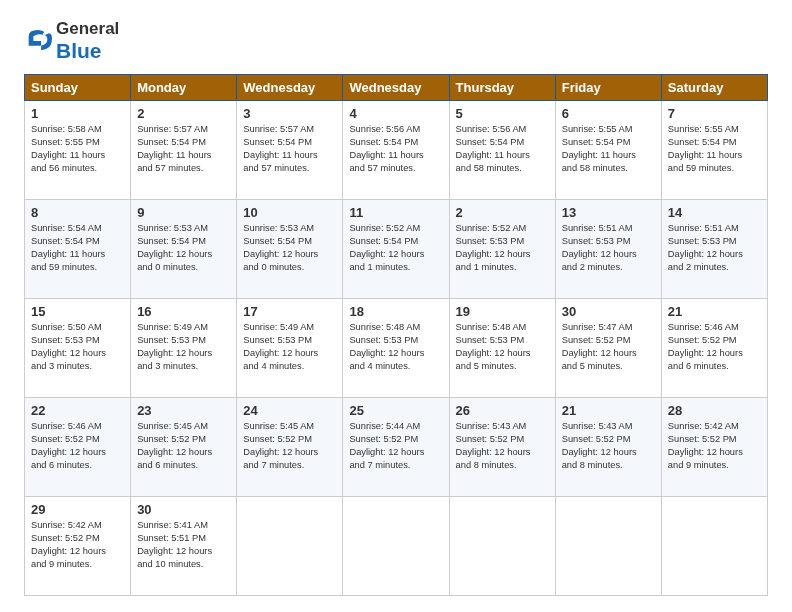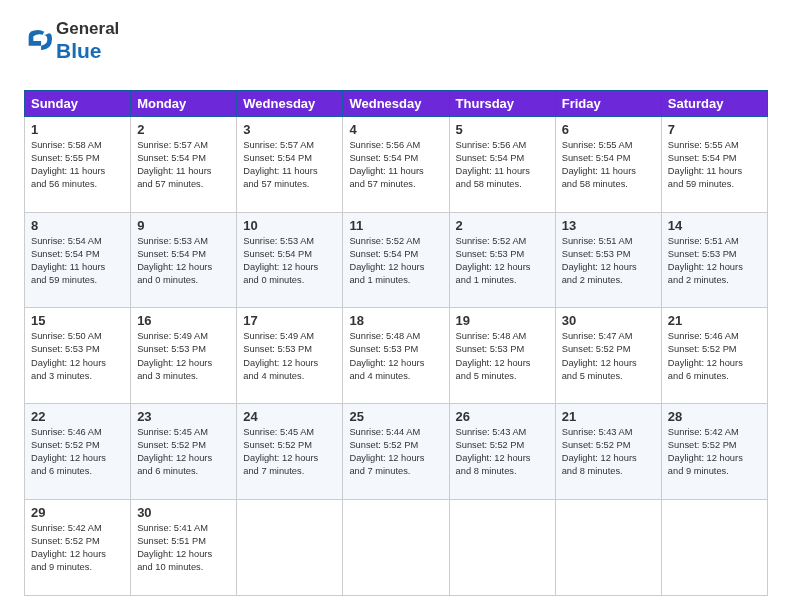--- a/index.html
+++ b/index.html
@@ -14,21 +14,21 @@
       width: 792px;
       height: 612px;
       padding: 20px 24px 16px 24px;
       display: flex;
       flex-direction: column;
     }
     .header {
       display: flex;
       justify-content: space-between;
       align-items: flex-start;
-      margin-bottom: 28px;
+      margin-bottom: 12px;
     }
     .logo {
       display: flex;
       align-items: center;
       gap: 4px;
     }
     .logo-text {
       display: flex;
       flex-direction: column;
       line-height: 1.1;
@@ -85,21 +85,21 @@
     .cell-info {
       font-size: 9.3px;
       line-height: 1.4;
       color: #333;
     }
     .empty-cell {
       background: #f9f9f9;
     }
     tr:nth-child(odd) td { background: #fff; }
     tr:nth-child(even) td { background: #f4f8fc; }
-    .calendar thead tr th { background: #6d28d9; }
+    .calendar thead tr th { background: #a16207; }
   </style>
 </head>
 <body>
 
 <div class="page">
   <div class="header">
     <div class="logo">
       <svg class="logo-icon" viewBox="0 0 36 36">
         <path d="M28 10 Q36 4 36 16 Q36 28 22 30 L22 24 Q30 22 30 16 Q30 10 24 10 Z" fill="#1a6bb5"></path>
         <path d="M24 10 Q18 8 12 12 L12 18 L22 18 L22 24 L6 24 L6 12 Q6 4 18 4 Q22 4 26 6 Z" fill="#1a6bb5"></path>

